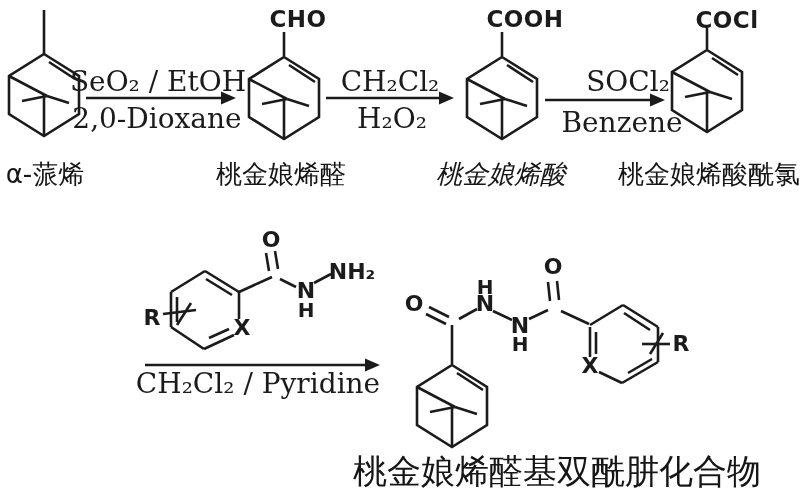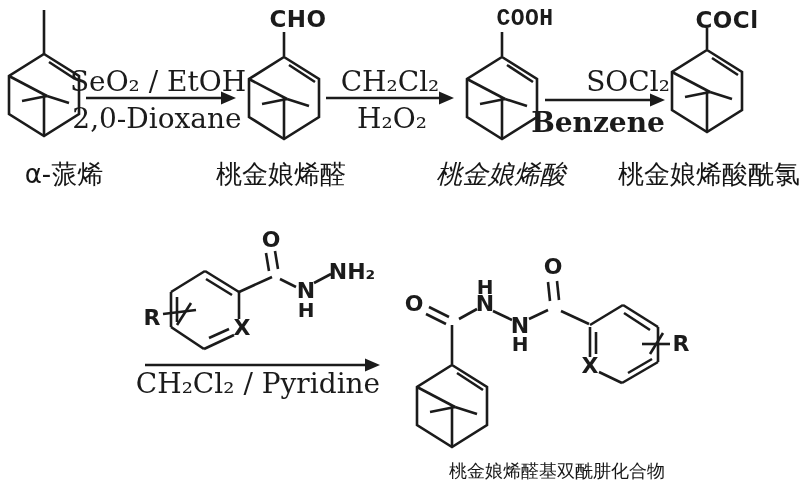--- a/index.html
+++ b/index.html
@@ -33,21 +33,21 @@
   .atom-h{font-size:20px;}
   .reagent{
     font-family:"DejaVu Serif","Liberation Serif",serif;
     font-size:28px;
   }
   .cn{
     font-family:"DejaVu Sans","Liberation Sans",sans-serif;
     font-size:26px;
     color:#161616;
   }
-  .cn-product{font-size:18px;}
+  .cn-product{font-size:34px;}
 </style>
 </head>
 <body>
 
 <div class="canvas">
 
   <svg width="800" height="490" viewBox="0 0 800 490" stroke="#1b1b1b" stroke-width="2.6" fill="none">
 
     <defs>
       <g id="pinene-skeleton">
@@ -146,32 +146,32 @@
       <path d="M652,359 L628,373"></path>
       <path d="M622,383 L599,372"></path>
       <path d="M590,357 L590,327"></path>
       <path d="M596,354 L596,332"></path>
       <path d="M642,344 L670,344"></path>
       <path d="M650,354 L663,333"></path>
     </g>
   </svg>
 
   <div class="txt formula" style="left:298px;top:19px;text-align:right;">CHO</div>
-  <div class="txt formula" style="left:525px;top:19px;font-family:Liberation Mono, monospace;">COOH</div>
+  <div class="txt formula" style="left:525px;top:19px;">COOH</div>
   <div class="txt formula" style="left:727px;top:20px;">COCl</div>
 
   <div class="txt reagent" style="left:158px;top:82px;">SeO₂ / EtOH</div>
   <div class="txt reagent" style="left:157px;top:119px;">2,0-Dioxane</div>
   <div class="txt reagent" style="left:390px;top:82px;">CH₂Cl₂</div>
   <div class="txt reagent" style="left:392px;top:119px;">H₂O₂</div>
   <div class="txt reagent" style="left:628px;top:82px;">SOCl₂</div>
-  <div class="txt reagent" style="left:598px;top:123px;font-weight:bold;">Benzene</div>
+  <div class="txt reagent" style="left:622px;top:123px;">Benzene</div>
   <div class="txt reagent" style="left:258px;top:384px;">CH₂Cl₂ / Pyridine</div>
 
-  <div class="txt cn" style="left:64px;top:174px;">α-蒎烯</div>
+  <div class="txt cn" style="left:45px;top:174px;">α-蒎烯</div>
   <div class="txt cn" style="left:281px;top:174px;">桃金娘烯醛</div>
   <div class="txt cn" style="left:501px;top:174px;font-style:italic;">桃金娘烯酸</div>
   <div class="txt cn" style="left:709px;top:174px;">桃金娘烯酸酰氯</div>
   <div class="txt cn cn-product" style="left:557px;top:471px;">桃金娘烯醛基双酰肼化合物</div>
 
   <div class="txt atom" style="left:271px;top:240px;">O</div>
   <div class="txt atom" style="left:306px;top:291px;">N</div>
   <div class="txt atom atom-h" style="left:306px;top:310px;">H</div>
   <div class="txt atom" style="left:352px;top:272px;">NH₂</div>
   <div class="txt atom" style="left:152px;top:318px;">R</div>

